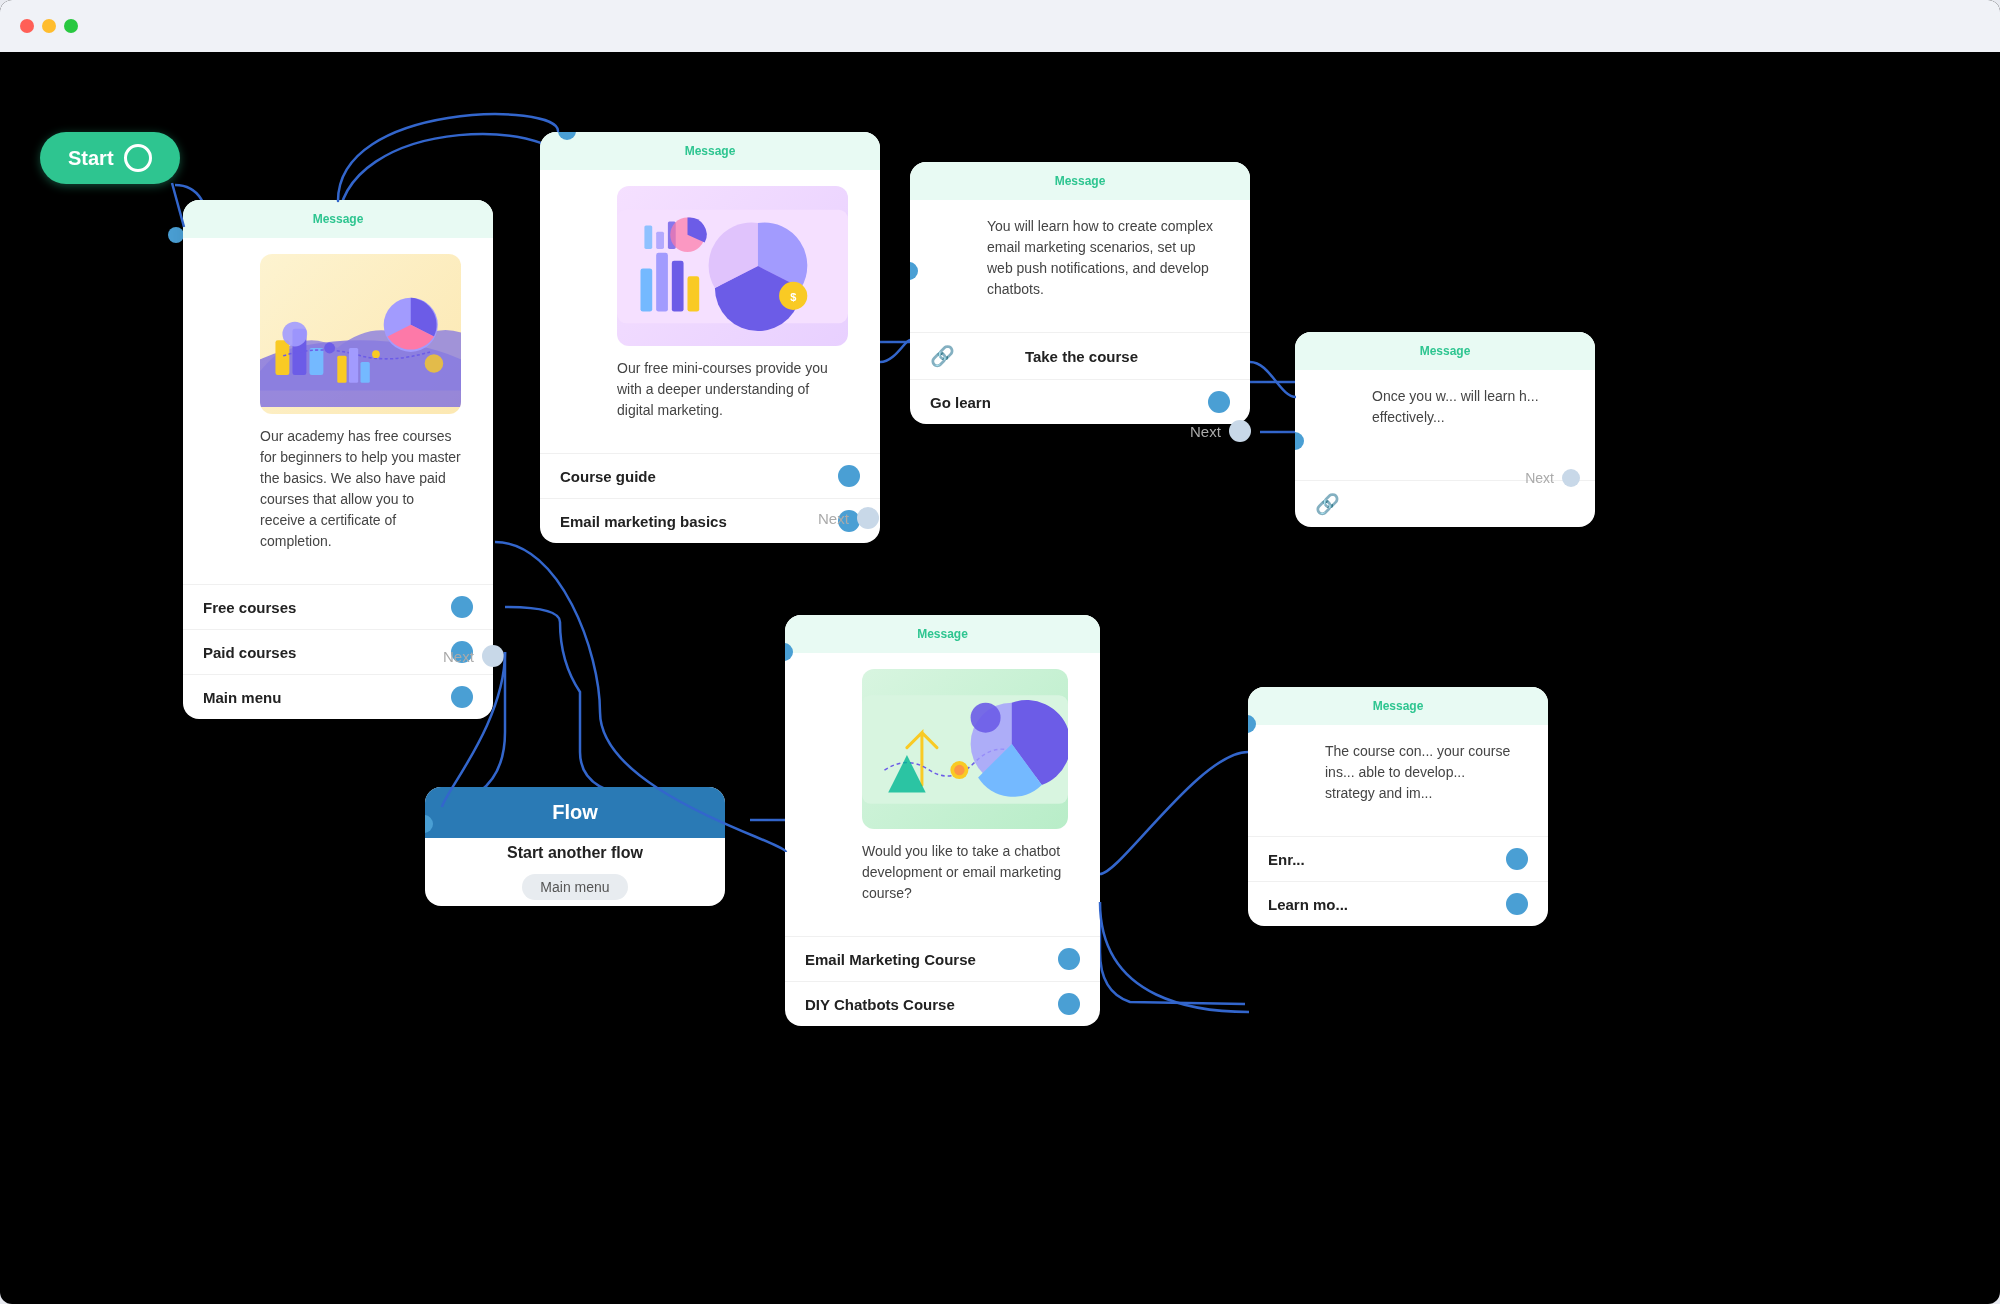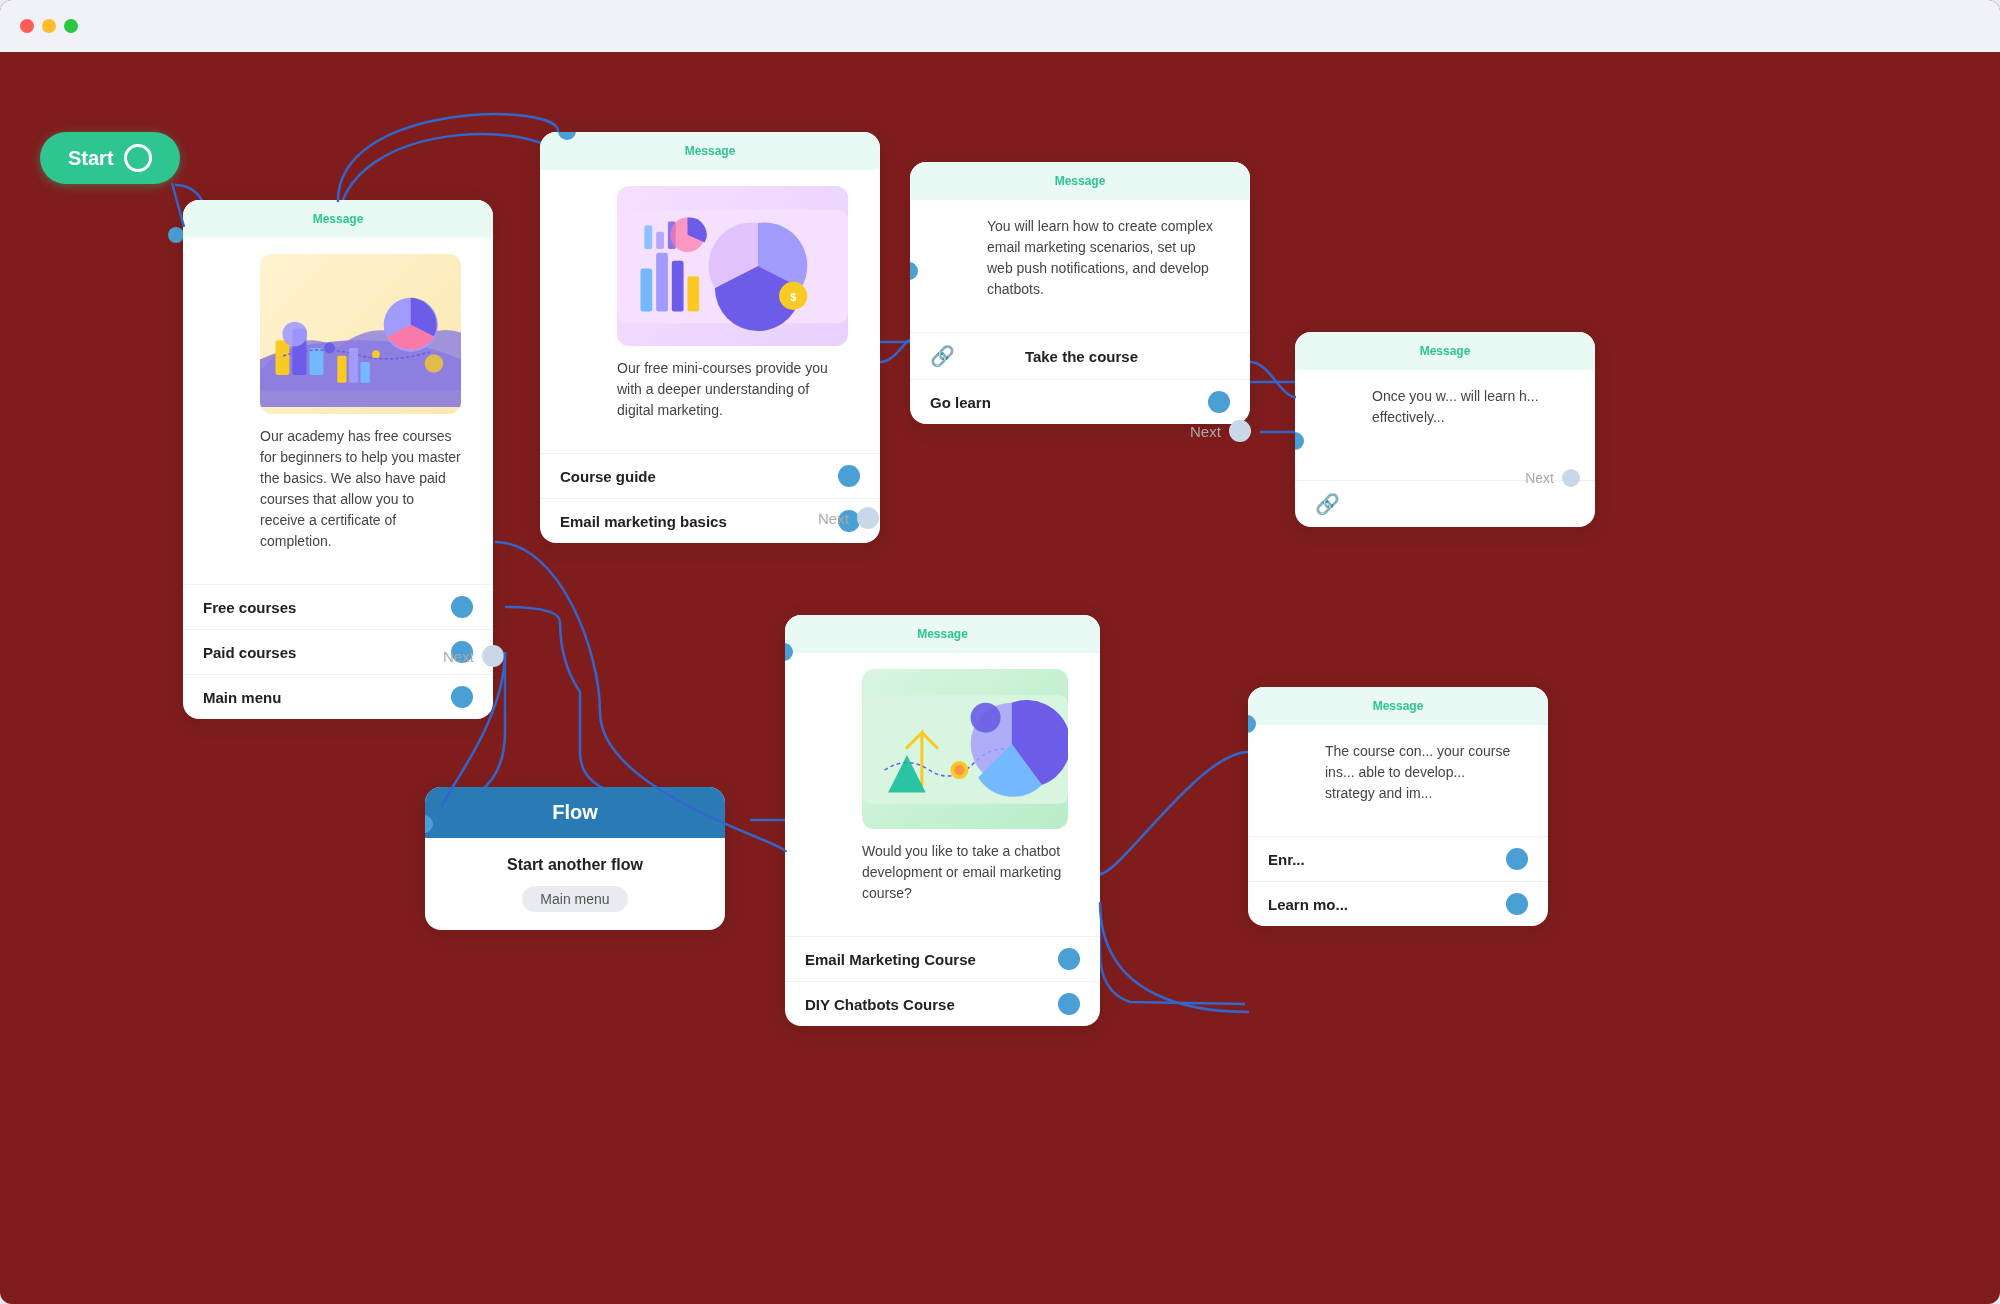--- a/index.html
+++ b/index.html
@@ -9,21 +9,21 @@
       width: 2000px;
       height: 1304px;
       overflow: hidden;
       position: relative;
     }
 
     
     .window {
       width: 2000px;
       height: 1304px;
-      background: #7f1d1d;
+      background: #000000;
       border-radius: 12px;
       position: relative;
       overflow: hidden;
     }
     .titlebar {
       height: 52px;
       background: #f0f2f7;
       display: flex;
       align-items: center;
       padding: 0 20px;
@@ -159,21 +159,21 @@
     }
     .flow-card-header {
       background: #2a7ab5;
       text-align: center;
       padding: 14px 20px;
       color: white;
       font-weight: 700;
       font-size: 20px;
     }
     .flow-card-body {
-      padding: 18px 20px;
+      padding: 6px 20px;
       text-align: center;
     }
     .flow-card-label {
       font-weight: 700;
       font-size: 16px;
       color: #222;
       margin-bottom: 12px;
     }
     .flow-tag {
       display: inline-block;

